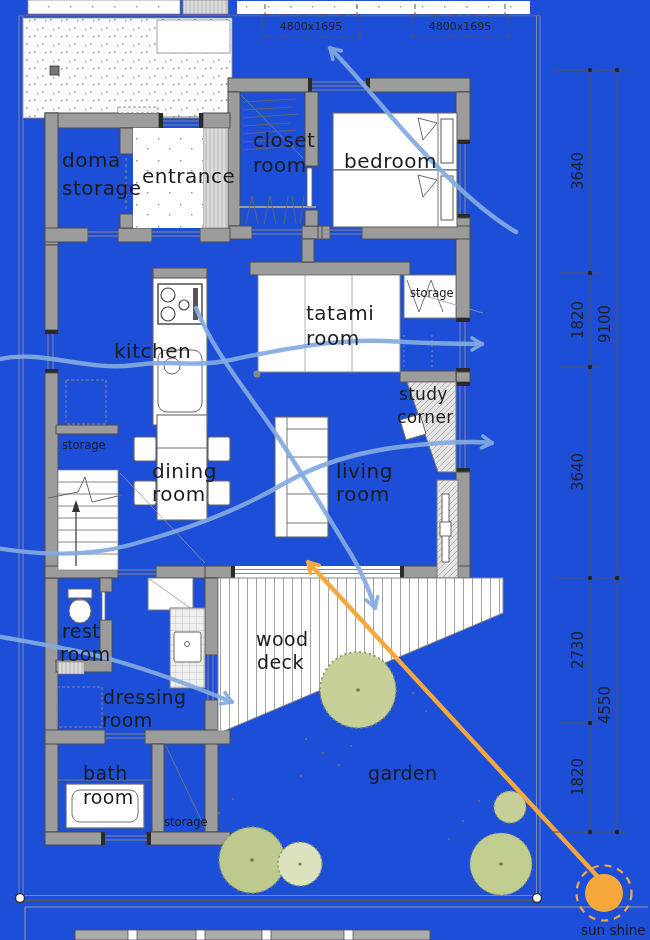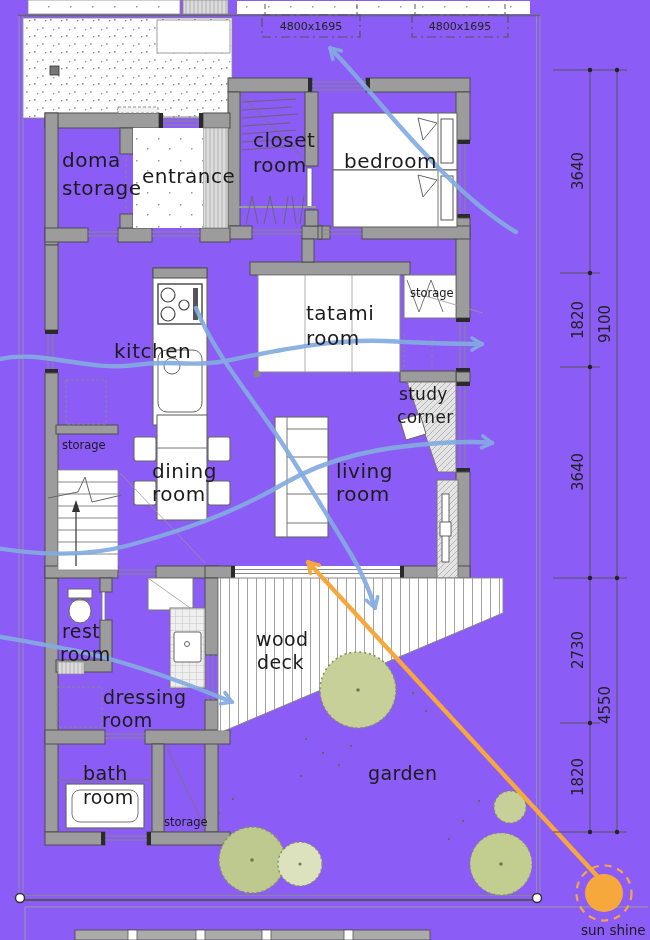--- a/index.html
+++ b/index.html
@@ -1,16 +1,16 @@
 <!DOCTYPE html>
 <html><head>
 <meta charset="utf-8">
 <style>
   html,body{margin:0;padding:0;background:#fff;}
-  .stage{position:relative;width:650px;height:940px;background:#8b5cf6;overflow:hidden;}
+  .stage{position:relative;width:650px;height:940px;background:#1d4ed8;overflow:hidden;}
   svg text{font-family:"DejaVu Sans","Liberation Sans",sans-serif;fill:#1b1b1b;}
   .lbl-lg{font-size:20px;letter-spacing:.5px;}
   .lbl-md{font-size:19px;letter-spacing:.4px;}
   .lbl-sm{font-size:17px;letter-spacing:.3px;}
   .lbl-xs{font-size:11.5px;}
   .lbl-dim{font-size:15px;fill:#222;}
   .lbl-note{font-size:11px;fill:#222;}
   .lbl-sun{font-size:13.5px;}
   .wall{fill:#9c9c9c;stroke:#4d4d4d;stroke-width:1;}
   .cap{fill:#2a2a2a;}

